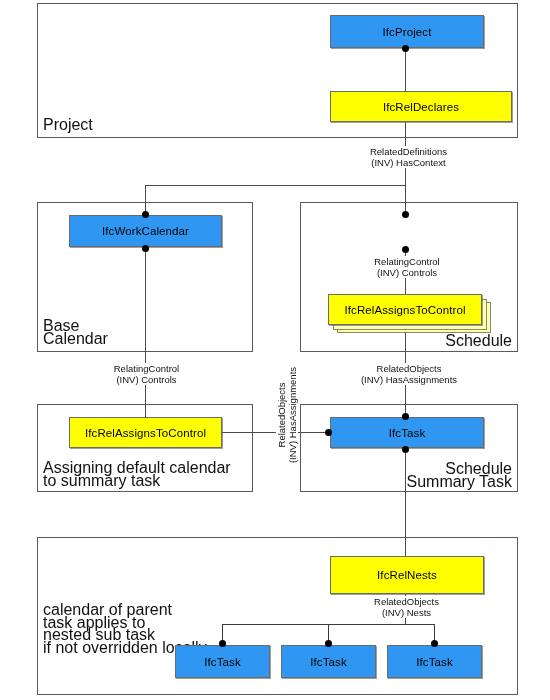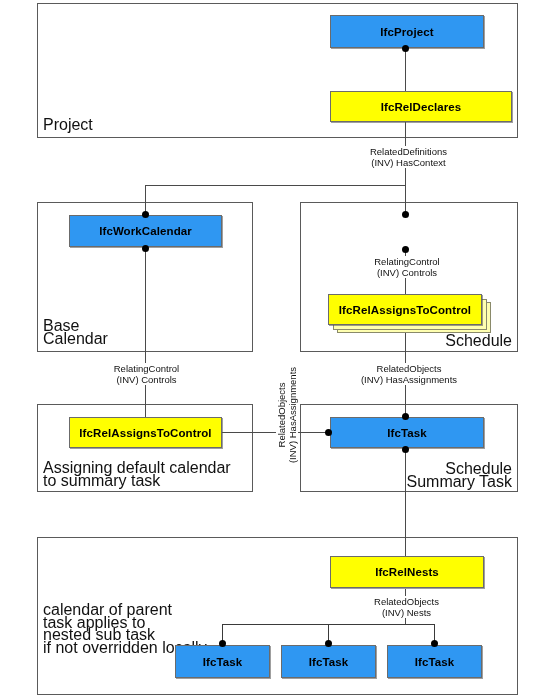--- a/index.html
+++ b/index.html
@@ -26,21 +26,21 @@
     white-space:pre-line;
   }
   .section-label.right{text-align:right;}
 
   
   .node{
     position:absolute;
     box-sizing:border-box;
     display:flex;align-items:center;justify-content:center;
     font-size:11.5px;
-    font-weight:bold;
+    font-weight:normal;
     color:#000000;
     letter-spacing:0.1px;
     z-index:6;
   }
   .node.blue{
     background:#2f97f2;
     border:1px solid #6b6b6b;
     box-shadow:1px 1px 0 rgba(80,80,80,0.55);
   }
   .node.blue.highlight{
@@ -187,21 +187,21 @@
 
   <div class="line v" style="left:405px;top:448px;height:108px;"></div>
 
 
   <div class="section" style="left:37px;top:537px;width:481px;height:158px;"></div>
   <div class="section-label" style="left:43px;top:604px;">calendar of parent
 task applies to
 nested sub task
 if not overridden locally</div>
 
-  <div class="node yellow" style="left:330px;top:556px;width:154px;height:32px;">IfcRelNests</div>
+  <div class="node yellow" style="left:330px;top:556px;width:154px;height:38px;">IfcRelNests</div>
 
   <div class="line v" style="left:405px;top:589px;height:35px;"></div>
 
   <div class="caption" style="left:348px;top:596px;width:115px;">RelatedObjects
 (INV) Nests</div>
 
   <div class="line h thick" style="left:222px;top:624px;width:213px;"></div>
   <div class="line v thick" style="left:222px;top:624px;height:22px;"></div>
   <div class="line v thick" style="left:328px;top:624px;height:22px;"></div>
   <div class="line v thick" style="left:434px;top:624px;height:22px;"></div>

